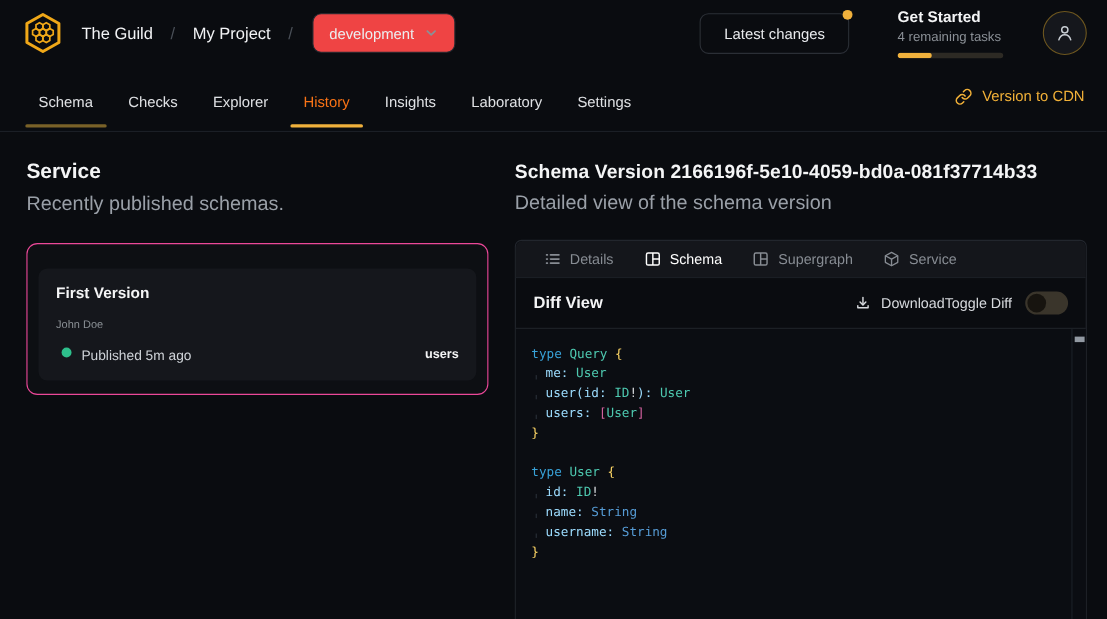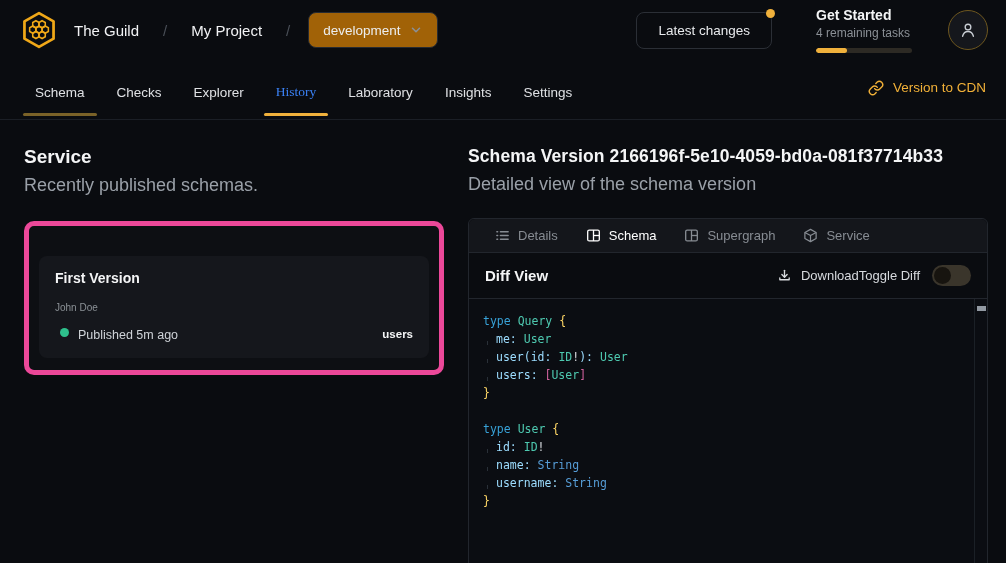--- a/index.html
+++ b/index.html
@@ -11,26 +11,26 @@
     font-size:13px;
   }
   svg { display:block; }
 
   
   .header {
     height:60px; display:flex; align-items:center;
     padding:0 18px; gap:14px;
   }
   .logo { width:42px; height:42px; display:flex; align-items:center; justify-content:center; }
-  .crumbs { display:flex; align-items:flex-start; gap:24px; }
+  .crumbs { display:flex; align-items:flex-start; gap:16px; }
   .crumb { font-size:15px; font-weight:500; color:#f2f3f5; cursor:pointer; }
   .crumb-sep { color:#4a5058; font-size:15px; }
   .env-btn {
     display:flex; align-items:center; gap:8px;
-    background:#a16207; border:1px solid #262a31; border-radius:8px;
+    background:#ef4444; border:1px solid #262a31; border-radius:8px;
     height:36px; padding:0 14px; color:#eceef0; font-size:13.5px;
     font-family:inherit; cursor:pointer; margin-left:4px;
   }
   .env-btn .chev { color:#8b9096; }
   .h-spacer { flex:1; }
   .latest-btn {
     position:relative; height:37px; padding:0 21px;
     background:transparent; border:1px solid #2b2f36; border-radius:8px;
     color:#e8eaed; font-size:13.5px; font-family:inherit; cursor:pointer;
   }
@@ -58,38 +58,38 @@
   .tab {
     position:relative; display:flex; align-items:flex-end;
     padding:0 15px 19px; margin-right:2px;
     font-size:13.5px; color:#dfe1e4; cursor:pointer; text-decoration:none;
   }
   .tab::after {
     content:""; position:absolute; left:3px; right:3px; bottom:3px;
     height:3px; border-radius:2px; background:transparent;
   }
   .tab.dim::after { background:#7a6228; }
-  .tab.active { color:#3b82f6;font-family:Liberation Serif, serif; }
+  .tab.active { color:#f97316; }
   .tab.active::after { background:#f0b13c; }
   .cdn-link {
     margin-left:auto; display:flex; align-items:center; gap:9px;
     color:#f2b138; font-size:13.5px; cursor:pointer; padding-bottom:4px;
   }
 
   
   .main { display:flex; padding:26px 18px 0 24px; }
   .col-left { width:420px; flex:none; margin-right:24px; }
   .col-right { flex:1; min-width:0; }
   .sec-title { font-size:19px; font-weight:700; color:#f4f5f6; }
   .sec-sub { font-size:18px; color:#9aa0a8; margin-top:7px; }
 
   
   .versions-card {
-    margin-top:25px; border:5px solid #ec4899; border-radius:10px;
-    background:#0d0f13; padding:30px 10px 12px;
+    margin-top:25px; border:1px solid #ec4899; border-radius:10px;
+    background:#0d0f13; padding:22px 10px 12px;
   }
   .version-item {
     background:#15171c; border-radius:8px; padding:14px 16px 16px; cursor:pointer;
   }
   .vi-name { font-size:14px; font-weight:700; color:#f4f5f6; }
   .vi-author { font-size:10px; color:#8b9196; margin-top:16px; }
   .vi-meta { display:flex; margin-top:15px; }
   .vi-dot { width:9px; height:9px; border-radius:50%; background:#2ec08c; margin:0 9px 0 5px; }
   .vi-status { font-size:12.5px; color:#cfd3d8; }
   .vi-service { margin-left:auto; font-size:11.5px; font-weight:700; color:#f4f5f6; }
@@ -210,22 +210,22 @@
         </svg>
       </span>
     </button>
   </header>
 
   <nav class="nav">
     <a class="tab dim">Schema</a>
     <a class="tab">Checks</a>
     <a class="tab">Explorer</a>
     <a class="tab active">History</a>
+    <a class="tab">Insights</a>
     <a class="tab">Laboratory</a>
-    <a class="tab">Insights</a>
     <a class="tab">Settings</a>
     <a class="cdn-link">
       <span>
         <svg width="16" height="16" viewBox="0 0 24 24" fill="none" stroke="currentColor" stroke-width="2.1" stroke-linecap="round" stroke-linejoin="round">
           <path d="M10 13a5 5 0 0 0 7.54.54l3-3a5 5 0 0 0-7.07-7.07l-1.72 1.71"></path>
           <path d="M14 11a5 5 0 0 0-7.54-.54l-3 3a5 5 0 0 0 7.07 7.07l1.71-1.71"></path>
         </svg>
       </span>
       <span>Version to CDN</span>
     </a>

